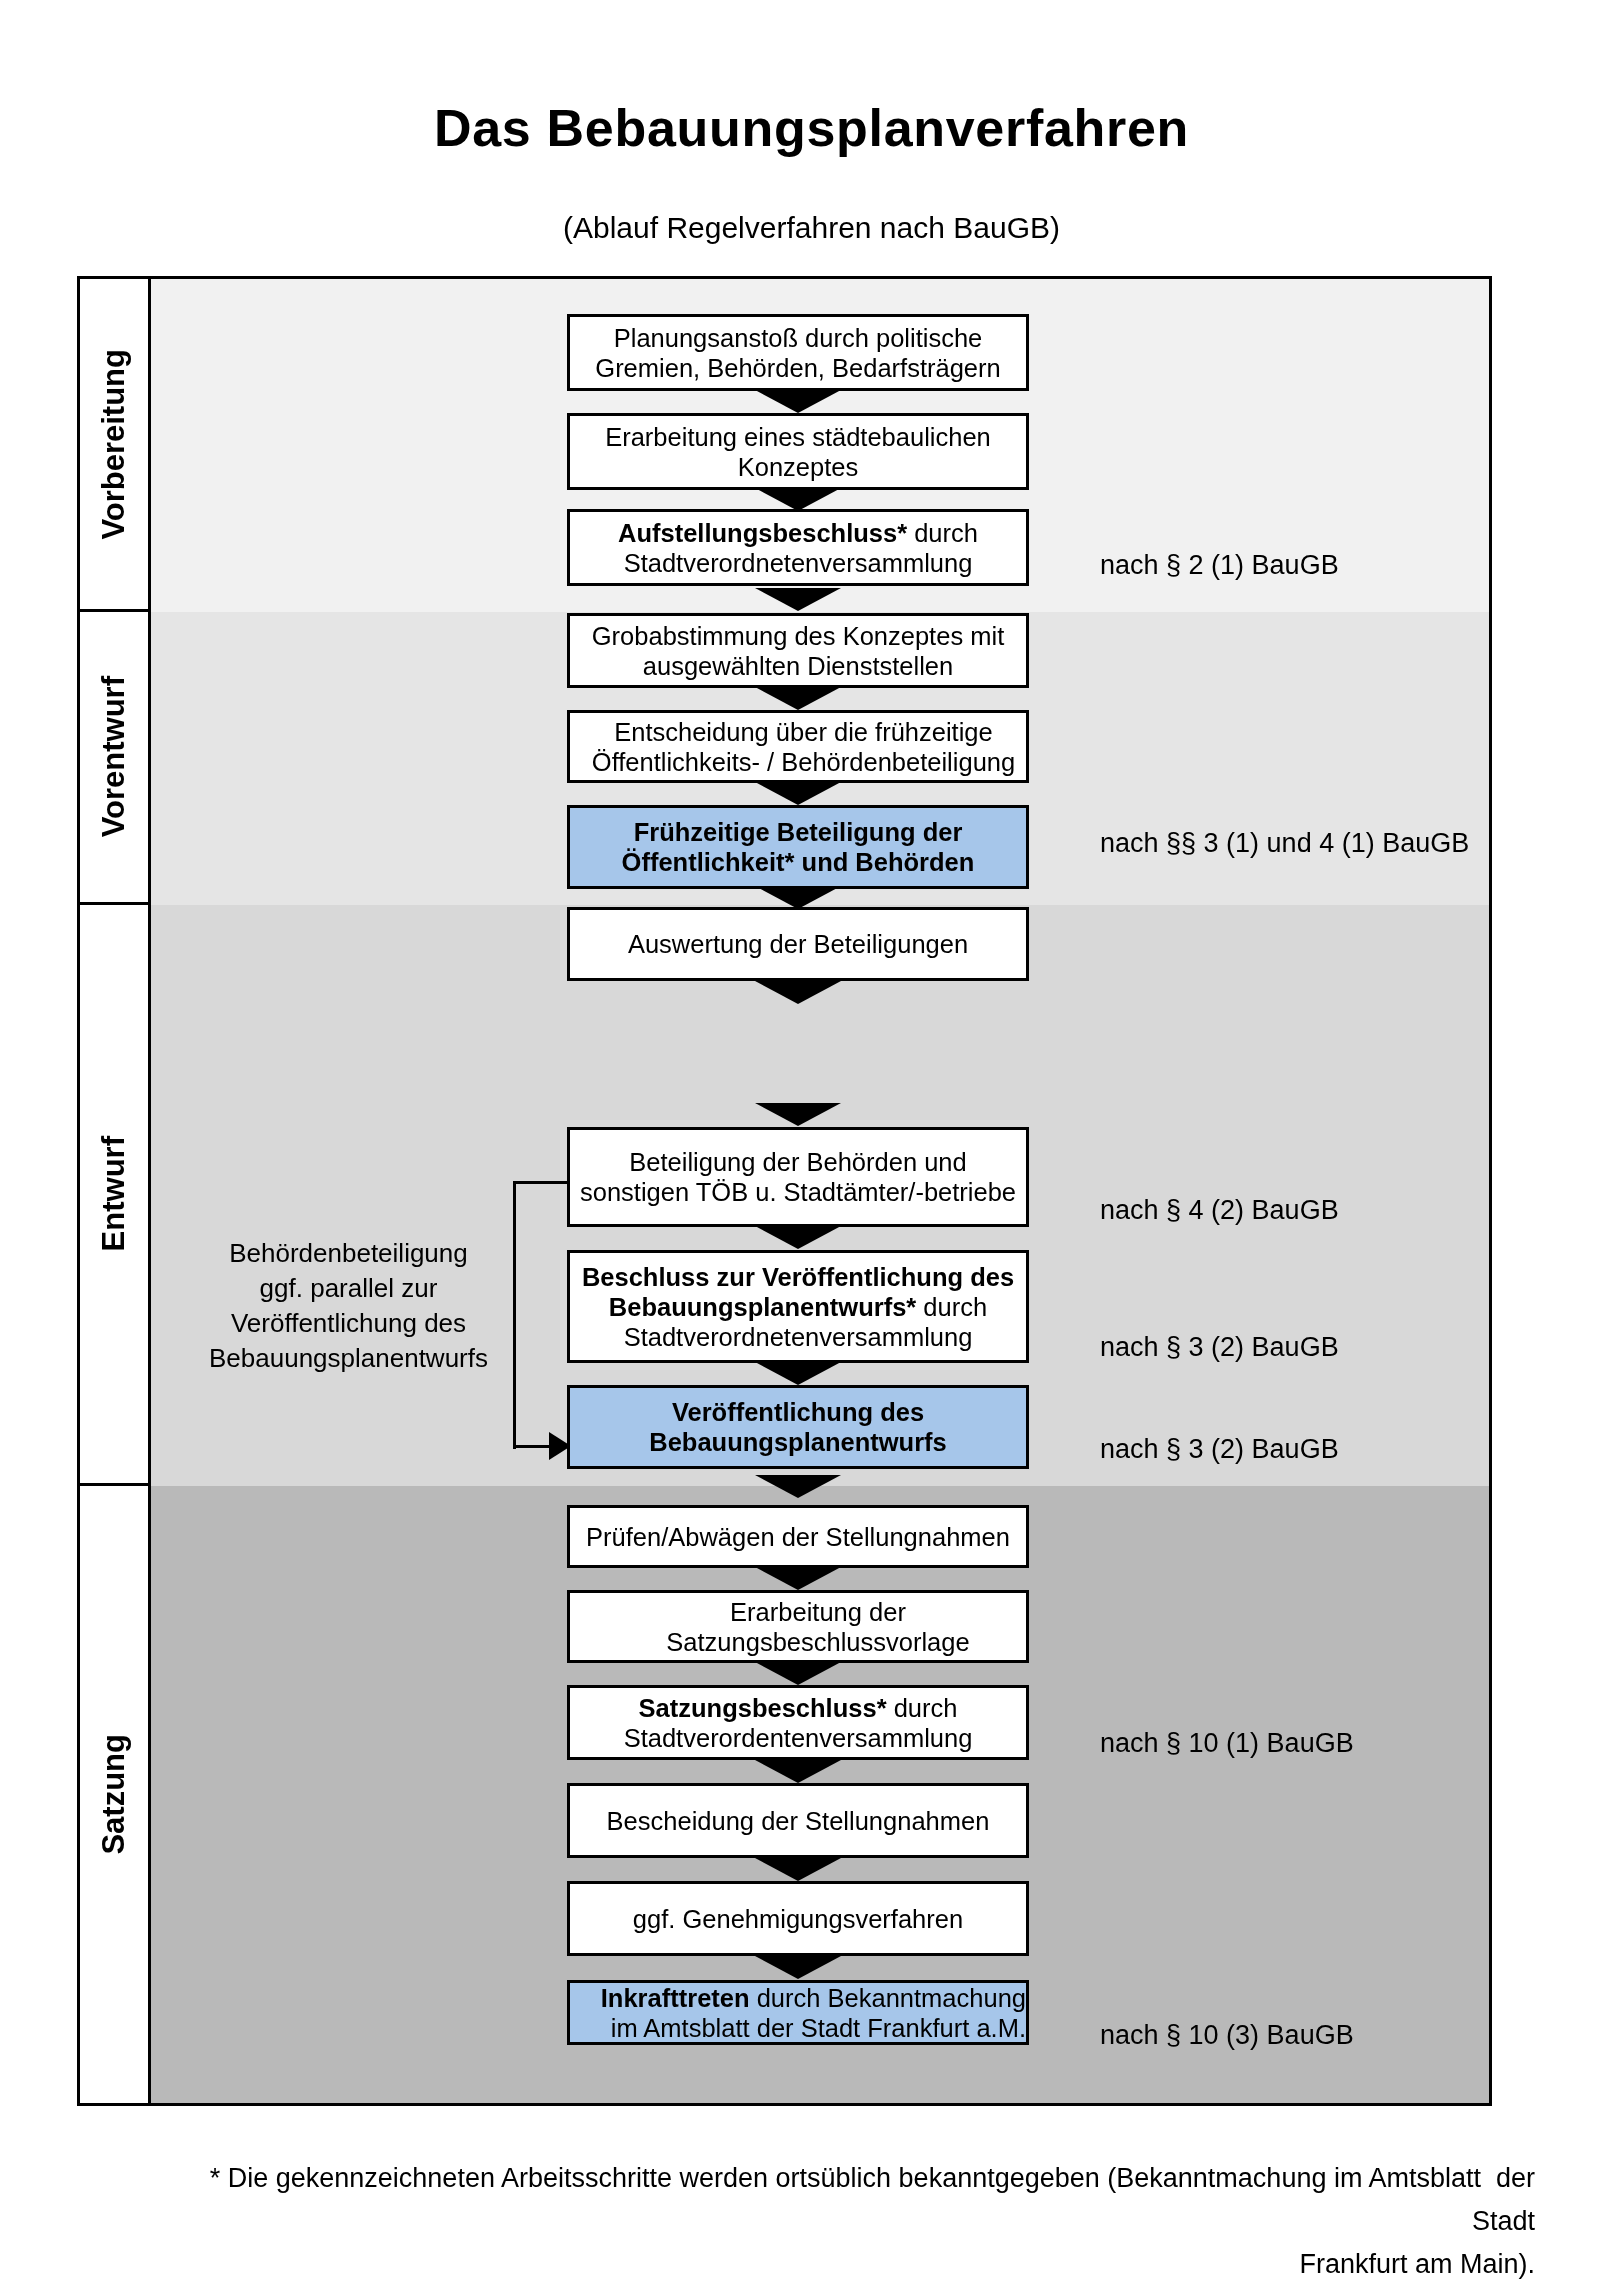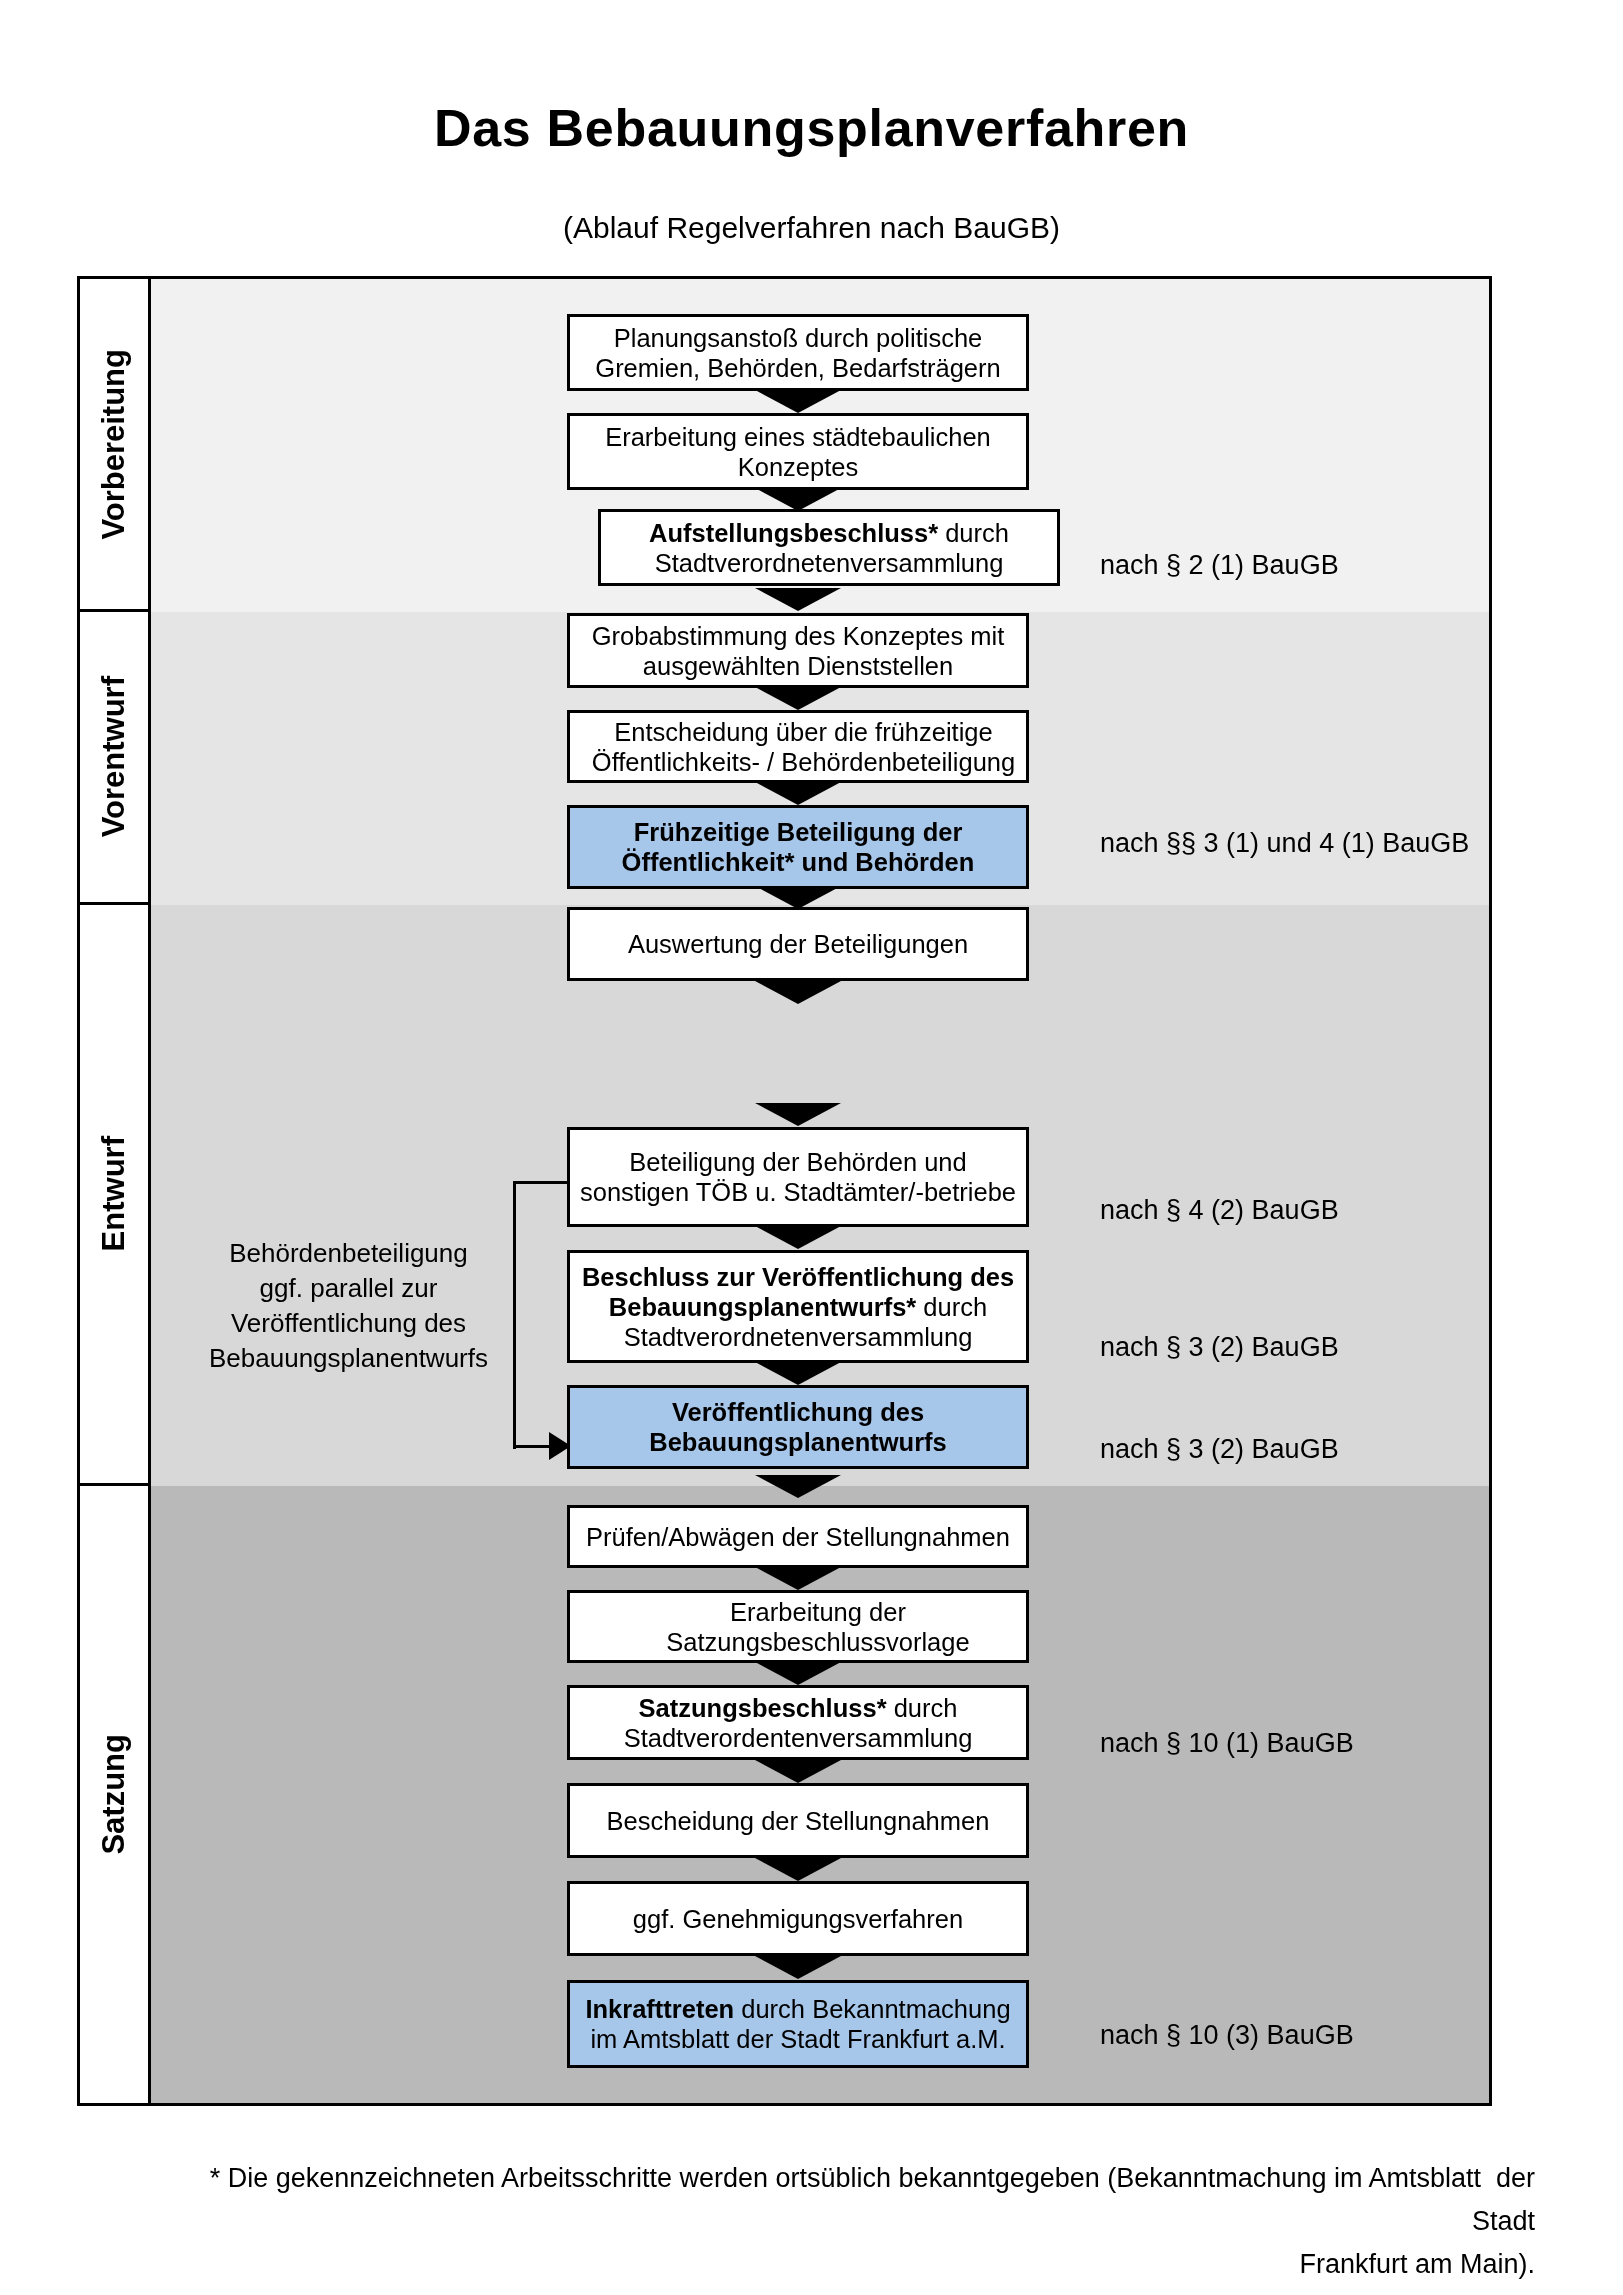--- a/index.html
+++ b/index.html
@@ -120,21 +120,21 @@
       <div class="step" style="top: 35px; height: 77px;">
         <div class="line"><span>Planungsanstoß durch politische</span></div>
         <div class="line"><span>Gremien, Behörden, Bedarfsträgern</span></div>
       </div>
       <div class="flow-arrow" style="top: 111px;"></div>
       <div class="step" style="top: 134px; height: 77px;">
         <div class="line"><span>Erarbeitung eines städtebaulichen</span></div>
         <div class="line"><span>Konzeptes</span></div>
       </div>
       <div class="flow-arrow" style="top: 209px;"></div>
-      <div class="step" style="top: 230px; height: 77px; margin-left: 31px;">
+      <div class="step" style="top: 230px; height: 77px;">
         <div class="line"><span class="b">Aufstellungsbeschluss*</span><span> durch</span></div>
         <div class="line"><span>Stadtverordnetenversammlung</span></div>
       </div>
       <div class="flow-arrow" style="top: 309px;"></div>
       <div class="step" style="top: 334px; height: 75px;">
         <div class="line"><span>Grobabstimmung des Konzeptes mit</span></div>
         <div class="line"><span>ausgewählten Dienststellen</span></div>
       </div>
       <div class="flow-arrow" style="top: 408px;"></div>
       <div class="step" style="top: 431px; height: 73px; padding-left: 11px;">
@@ -183,21 +183,21 @@
       </div>
       <div class="flow-arrow" style="top: 1481px;"></div>
       <div class="step" style="top: 1504px; height: 75px;">
         <div class="line"><span>Bescheidung der Stellungnahmen</span></div>
       </div>
       <div class="flow-arrow" style="top: 1579px;"></div>
       <div class="step" style="top: 1602px; height: 75px;">
         <div class="line"><span>ggf. Genehmigungsverfahren</span></div>
       </div>
       <div class="flow-arrow" style="top: 1677px;"></div>
-      <div class="step" style="top: 1701px; height: 88px; background: rgb(166, 198, 234);">
+      <div class="step" style="top: 1701px; height: 65px; background: rgb(166, 198, 234); align-items: flex-end;">
         <div class="line"><span class="b">Inkrafttreten</span><span> durch Bekanntmachung</span></div>
         <div class="line"><span>im Amtsblatt der Stadt Frankfurt a.M.</span></div>
       </div>
     </div>
   <div class="refs-layer" id="refs-layer">
       <div class="ref" style="top: 271px;">nach § 2 (1) BauGB</div>
       <div class="ref" style="top: 549px;">nach §§ 3 (1) und 4 (1) BauGB</div>
       <div class="ref" style="top: 916px;">nach § 4 (2) BauGB</div>
       <div class="ref" style="top: 1053px;">nach § 3 (2) BauGB</div>
       <div class="ref" style="top: 1155px;">nach § 3 (2) BauGB</div>

